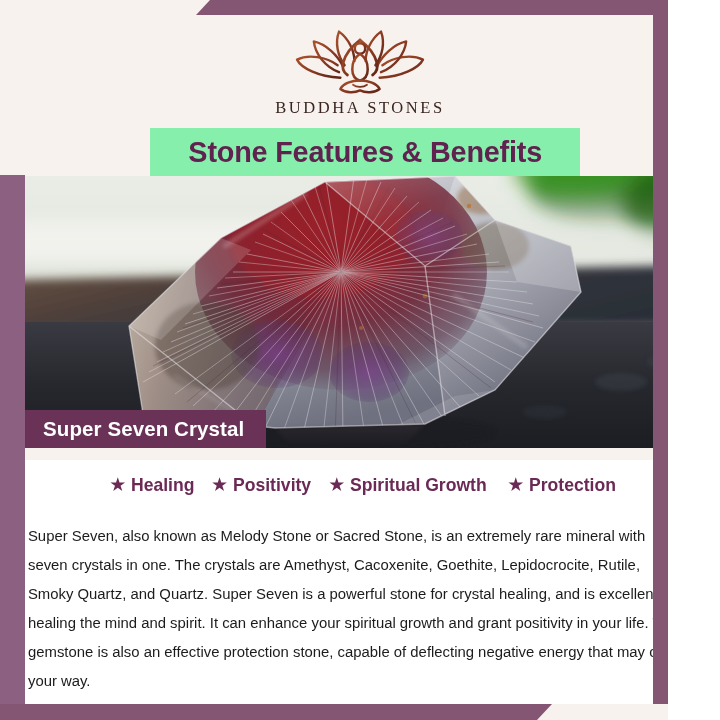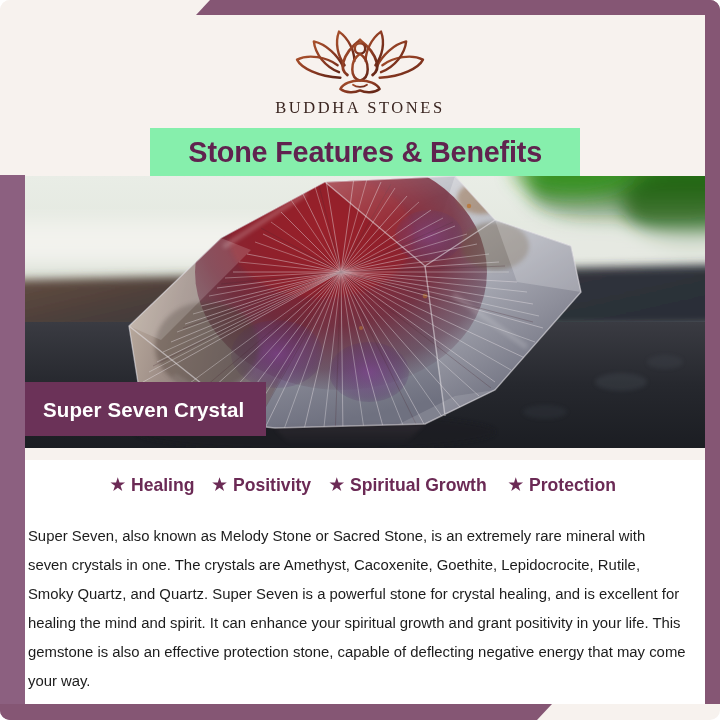--- a/index.html
+++ b/index.html
@@ -9,25 +9,24 @@
     background: #ffffff;
   }
   body {
     font-family: "Liberation Sans", sans-serif;
     -webkit-font-smoothing: antialiased;
   }
 
   
   .canvas {
     position: relative;
-    width: 720px;
+    width: 668px;
     height: 720px;
     overflow: hidden;
     background: #f7f2ee;
-    border-radius: 10px;
   }
 
   
   
   .frame-top {
     position: absolute;
     left: 196px;
     top: 0;
     width: 524px;
     height: 15px;
@@ -141,25 +140,26 @@
     inset: 0;
     width: 100%;
     height: 100%;
     display: block;
   }
 
   
   .hero-caption {
     position: absolute;
     left: 0;
-    bottom: 12px;
+    bottom: 0;
     height: 38px;
-    padding: 16px 22px 0 18px;
+    padding: 0 22px 0 18px;
     background: #6b3258;
     display: flex;
+    align-items: center;
     z-index: 5;
   }
   .hero-caption-text {
     font-family: "Liberation Sans", sans-serif;
     font-weight: 700;
     font-size: 20.5px;
     color: #ffffff;
     letter-spacing: 0.1px;
     white-space: nowrap;
   }

